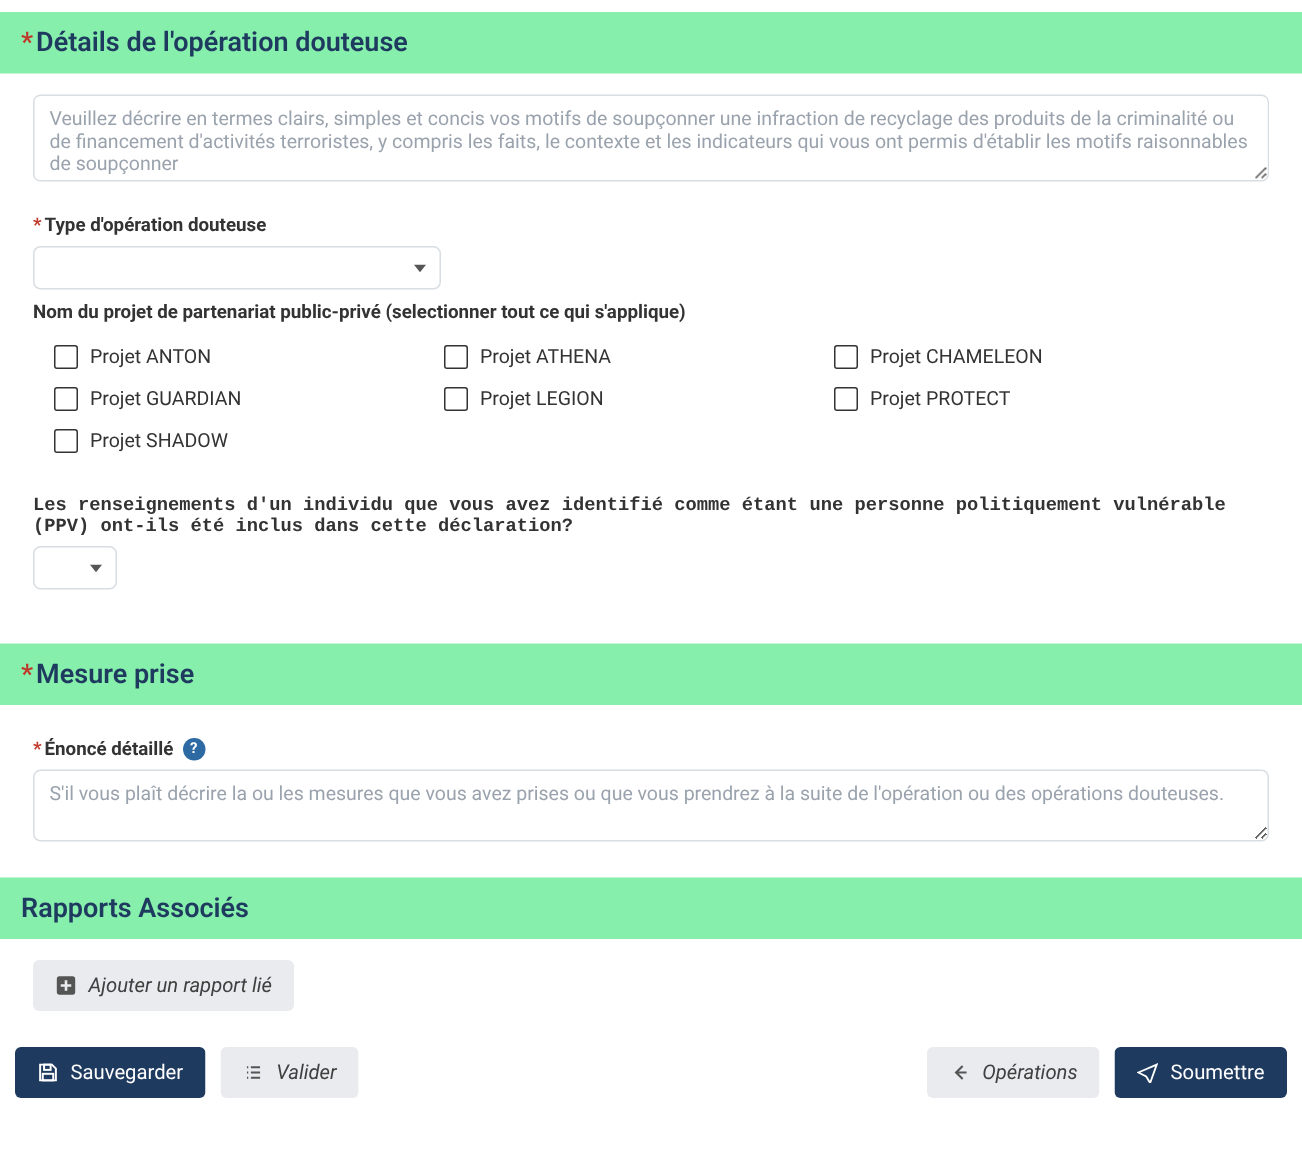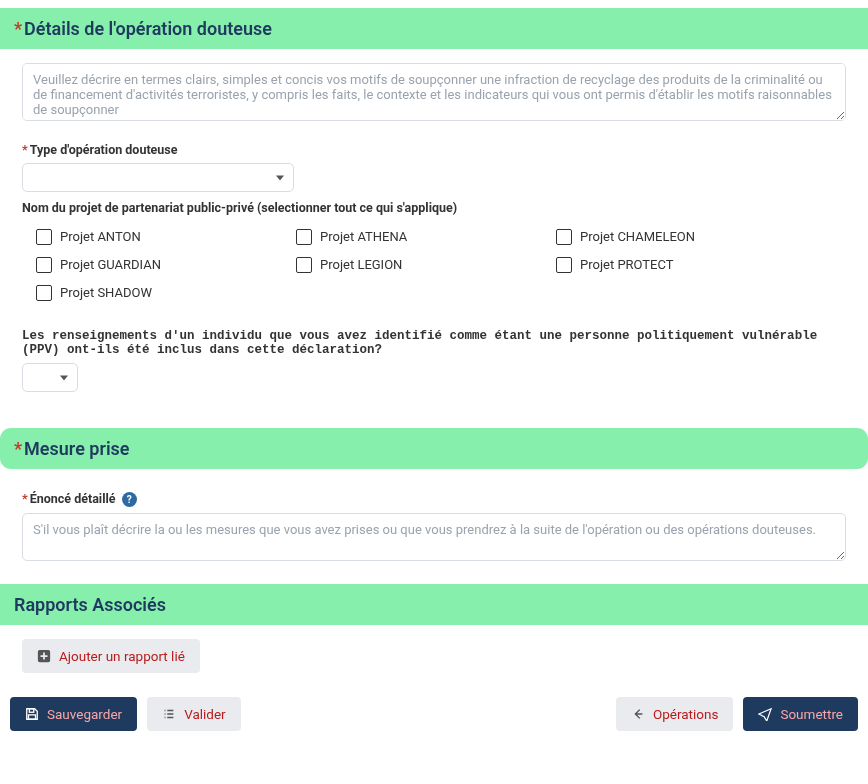--- a/index.html
+++ b/index.html
@@ -79,41 +79,41 @@
     }
     .select.wide { width: 272px; }
     .cbx-grid {
       display: grid;
       grid-template-columns: 260px 260px 260px;
       gap: 12px 0;
       margin-top: 14px; 
       margin-bottom: 10px;
       padding-left: 14px;
     }
-    .cbx-item { display: flex; align-items: flex-start; gap: 8px; font-size: 13px; }
+    .cbx-item { display: flex; align-items: center; gap: 8px; font-size: 13px; }
     .cbx-box {
       width: 16px; height: 16px;
       border: 1.5px solid #333;
       border-radius: 2px;
       display: inline-block;
       flex-shrink: 0;
     }
     .btn {
       display: inline-flex;
       align-items: center;
       gap: 8px;
       padding: 8px 14px;
       border-radius: 4px;
       font-size: 13.5px;
       border: 1px solid transparent;
       cursor: pointer;
       font-family: inherit;
     }
-    .btn-light { background: #e9ebee; color: #b91c1c; }
-    .btn-dark { background: #1f3a5f; color: #fca5a5; }
+    .btn-light { background: #e9ebee; color: #404040; font-style: italic; }
+    .btn-dark { background: #1f3a5f; color: #ffffff; }
     .footer-bar {
       display: flex;
       justify-content: space-between;
       padding: 12px 10px;
       gap: 10px;
     }
     .footer-left, .footer-right { display: flex; gap: 10px; }
     .icon { display: inline-flex; width:14px; height:14px; align-items:center; justify-content:center; }
     svg { display: block; }
   </style>
@@ -167,21 +167,21 @@
         <span>Projet SHADOW</span>
       </label>
   </div>
 
   <label class="field-label" style="margin-top:28px;font-family:Liberation Mono, monospace;">Les renseignements d'un individu que vous avez identifié comme étant une personne politiquement vulnérable (PPV) ont-ils été inclus dans cette déclaration?</label>
   <span class="select-wrap">
     <select class="select"></select>
   </span>
 </div>
 
-<div class="section-header" style="margin-top:24px;border-radius:11px;">
+<div class="section-header" style="margin-top:24px;">
   <span class="section-title">
     <span class="star-req">*</span><span>Mesure prise</span>
   </span>
 </div>
 <div class="section-body">
   <label class="field-label">
     <span class="req">*</span><span>Énoncé détaillé</span>
     <span class="help-icon">?</span>
   </label>
   <textarea class="textarea" style="min-height: 40px;" placeholder="S'il vous plaît décrire la ou les mesures que vous avez prises ou que vous prendrez à la suite de l'opération ou des opérations douteuses."></textarea>

